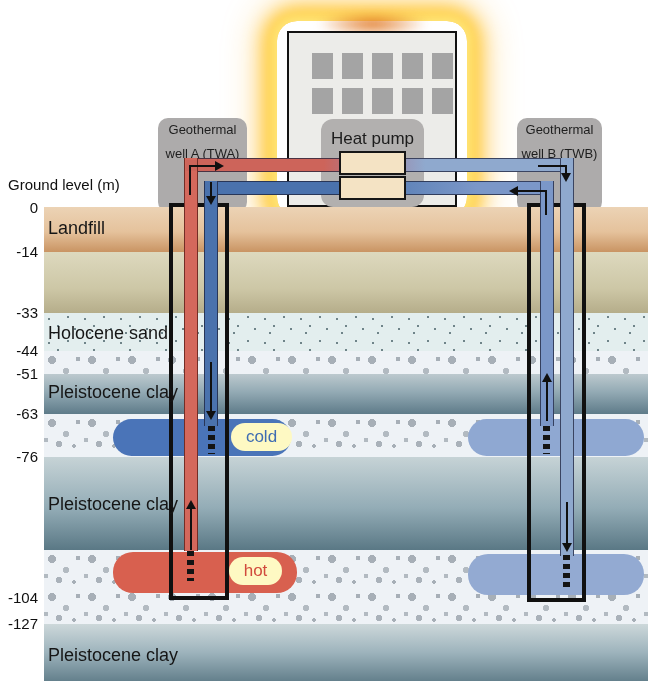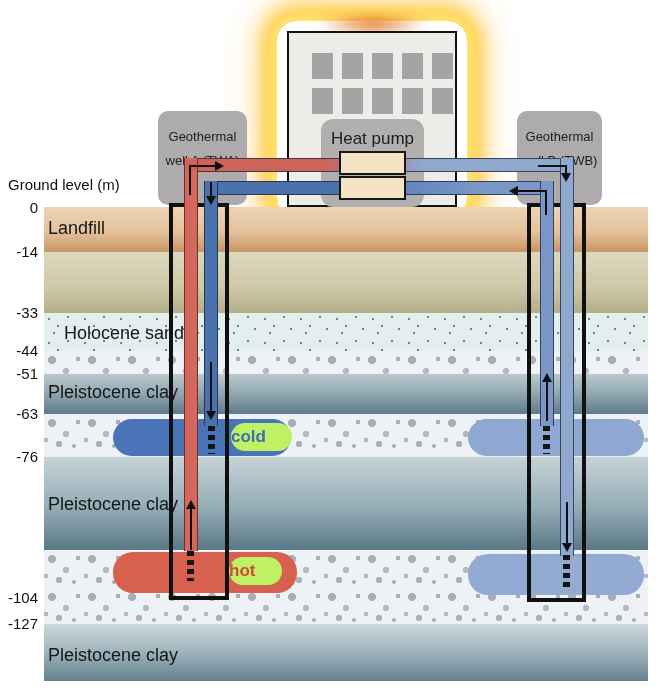--- a/index.html
+++ b/index.html
@@ -32,22 +32,22 @@
   .pclay1{top:374px;height:40px;background:linear-gradient(180deg,#bcc9ce 0%,#93aab4 45%,#5e7b89 100%);}
   .uaq{top:414px;height:43px;}
   .pclay2{top:457px;height:93px;background:linear-gradient(180deg,#c6d3d6 0%,#93acb6 55%,#5a7885 100%);}
   .laq{top:550px;height:74px;}
   .pclay3{top:624px;height:57px;background:linear-gradient(180deg,#cdd8da 0%,#9db3bc 50%,#64808c 100%);}
 
   
   .axis-title{left:8px;top:176px;font-size:15px;color:#101010;}
   .depth{left:0;width:38px;text-align:right;font-size:15px;color:#101010;}
   .layer-label{font-size:18px;color:#161616;}
-  .badge{height:28px;border-radius:14px;background:#bef264;
-         line-height:28px;font-size:17px;font-weight:bold;}
+  .badge{height:28px;border-radius:14px;background:#fef9c3;text-align:center;
+         line-height:28px;font-size:17px;font-weight:normal;}
 
   
   .plume{border-radius:19px;}
 
   
   .casing{border:4px solid #101010;background:transparent;}
   .pipe{border-top:1px solid rgba(30,35,60,.75);border-bottom:1px solid rgba(30,35,60,.75);}
   .pipev{border-left:1px solid rgba(30,35,60,.75);border-right:1px solid rgba(30,35,60,.75);}
   .pipev-red{border-left:1px solid rgba(90,30,25,.8);border-right:1px solid rgba(90,30,25,.8);}
   .screen{width:7px;background:repeating-linear-gradient(180deg,#141414 0 5px,transparent 5px 9px);}
@@ -62,21 +62,21 @@
   .glow{left:277px;top:21px;width:190px;height:196px;border-radius:20px;
         box-shadow:0 0 8px 6px #ffe476,0 0 18px 14px #ffcb3d,0 0 34px 20px rgba(255,176,28,.38);}
   .glow-top{left:295px;top:6px;width:155px;height:36px;
         background:radial-gradient(ellipse 50% 50% at 50% 50%,rgba(223,112,22,.9),rgba(223,112,22,0) 72%);
         filter:blur(4px);}
   .building{left:287px;top:31px;width:170px;height:176px;background:#ecece9;border:2.5px solid #121212;}
   .winGrid{left:23px;top:20px;display:grid;grid-template-columns:repeat(5,21px);
            grid-template-rows:26px 26px;column-gap:9px;row-gap:9px;}
   .win{background:#a4a4a4;}
   .graybox{background:#adabab;border-radius:10px;color:#1e1e1e;text-align:center;}
-  .welllabel{width:89px;height:94px;top:111px;font-size:13px;line-height:1.85;padding-top:14px;}
+  .welllabel{width:89px;height:94px;top:118px;font-size:13px;line-height:1.85;}
   .hpbox{left:321px;top:119px;width:103px;height:88px;border-radius:12px;background:#b2b0af;}
   .hplabel{width:100%;top:10px;text-align:center;font-size:17px;color:#1c1c1c;}
   .hx{left:339px;width:67px;height:24px;background:#f4e3c4;border:2px solid #161616;}
 </style>
 </head>
 <body>
 
 <div class="stage">
 
   <div class="abs glow"></div>
@@ -180,21 +180,21 @@
   <div class="abs depth" style="top:243px;">-14</div>
   <div class="abs depth" style="top:304px;">-33</div>
   <div class="abs depth" style="top:342px;">-44</div>
   <div class="abs depth" style="top:365px;">-51</div>
   <div class="abs depth" style="top:405px;">-63</div>
   <div class="abs depth" style="top:448px;">-76</div>
   <div class="abs depth" style="top:541px;margin-top:48px;">-104</div>
   <div class="abs depth" style="top:615px;">-127</div>
 
   <div class="abs layer-label" style="left:48px;top:218px;">Landfill</div>
-  <div class="abs layer-label" style="left:64px;top:323px;">Holocene sand</div>
+  <div class="abs layer-label" style="left:48px;top:323px;">Holocene sand</div>
   <div class="abs layer-label" style="left:48px;top:382px;">Pleistocene clay</div>
   <div class="abs layer-label" style="left:48px;top:494px;">Pleistocene clay</div>
   <div class="abs layer-label" style="left:48px;top:645px;">Pleistocene clay</div>
 
   <div class="abs badge" style="left:231px;top:423px;width:61px;color:#3f6cb2;">cold</div>
   <div class="abs badge" style="left:229px;top:557px;width:53px;color:#d14a3c;">hot</div>
 
 </div>
 
 </body></html>

